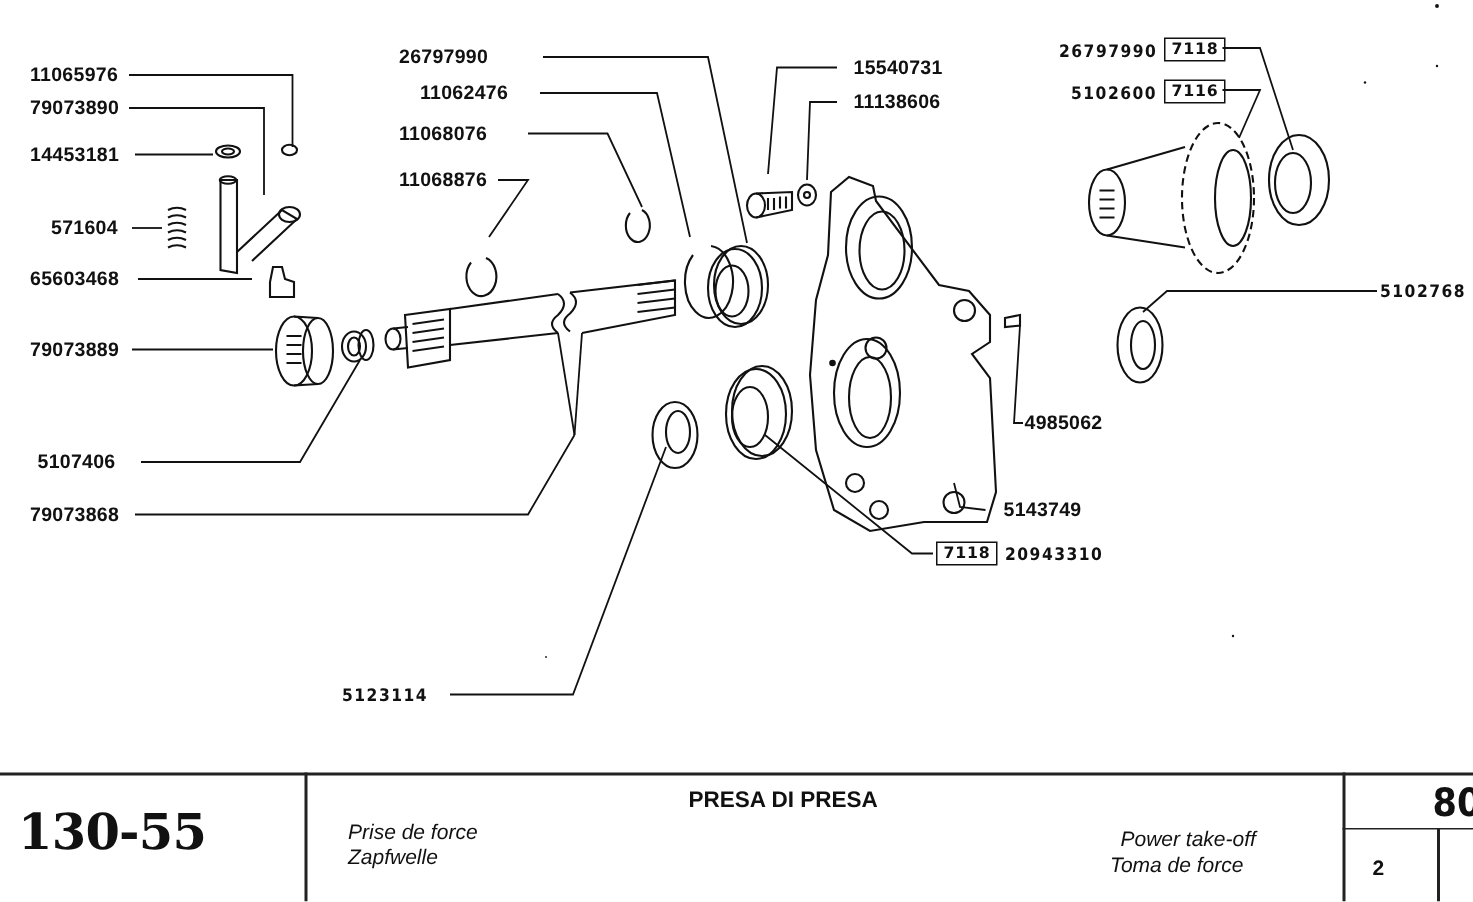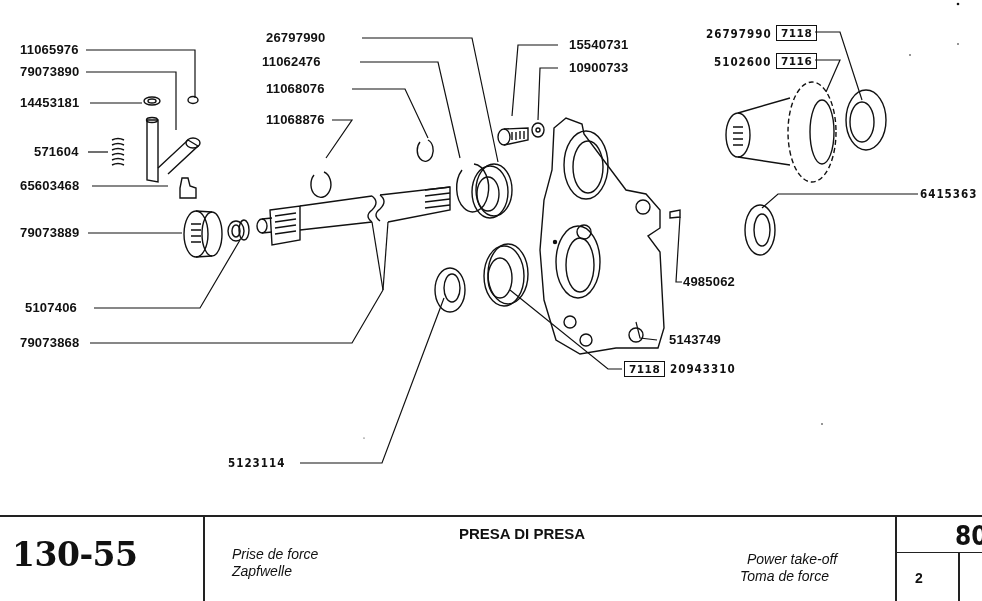--- a/index.html
+++ b/index.html
@@ -152,32 +152,32 @@
 <div class="label" style="left:20px;top:43px">11065976</div>
 <div class="label" style="left:20px;top:65px">79073890</div>
 <div class="label" style="left:20px;top:96px">14453181</div>
 <div class="label" style="left:34px;top:145px">571604</div>
 <div class="label" style="left:20px;top:179px">65603468</div>
 <div class="label" style="left:20px;top:226px">79073889</div>
 <div class="label" style="left:25px;top:301px">5107406</div>
 <div class="label" style="left:20px;top:336px">79073868</div>
 
 <div class="label" style="left:266px;top:31px">26797990</div>
-<div class="label" style="left:262px;top:55px">11062476</div>
+<div class="label" style="left:280px;top:55px">11062476</div>
 <div class="label" style="left:266px;top:82px">11068076</div>
 <div class="label" style="left:266px;top:113px">11068876</div>
 
 <div class="label" style="left:569px;top:38px">15540731</div>
-<div class="label" style="left:569px;top:61px">10900733</div>
+<div class="label" style="left:569px;top:61px">11138606</div>
 
 <div class="label cond" style="left:706px;top:27px">26797990</div>
 <div class="boxed" style="left:776px;top:25px">7118</div>
 <div class="label cond" style="left:714px;top:55px">5102600</div>
 <div class="boxed" style="left:776px;top:53px">7116</div>
-<div class="label cond" style="left:920px;top:187px">6415363</div>
+<div class="label cond" style="left:920px;top:187px">5102768</div>
 
 <div class="label" style="left:683px;top:275px">4985062</div>
 <div class="label" style="left:669px;top:333px">5143749</div>
 <div class="boxed" style="left:624px;top:361px">7118</div>
 <div class="label cond" style="left:670px;top:362px">20943310</div>
 <div class="label cond" style="left:228px;top:456px">5123114</div>
 
 <div class="f-hline"></div>
 <div class="f-vline" style="left:203px;top:515px;height:86px"></div>
 <div class="f-vline" style="left:895px;top:515px;height:86px"></div>

